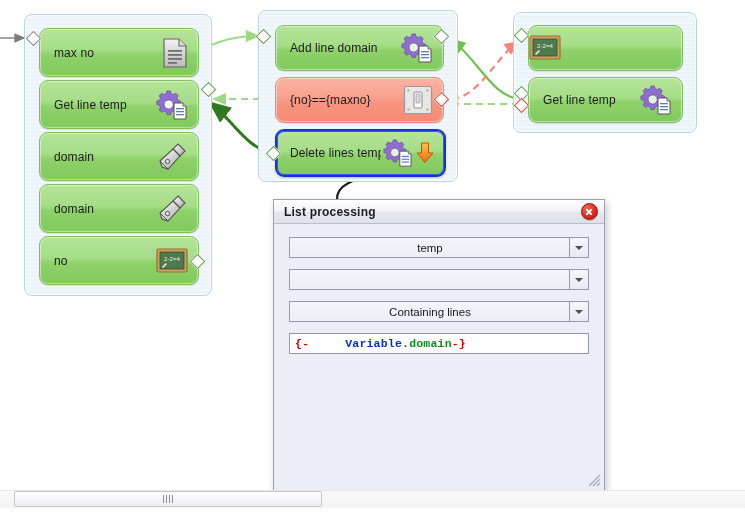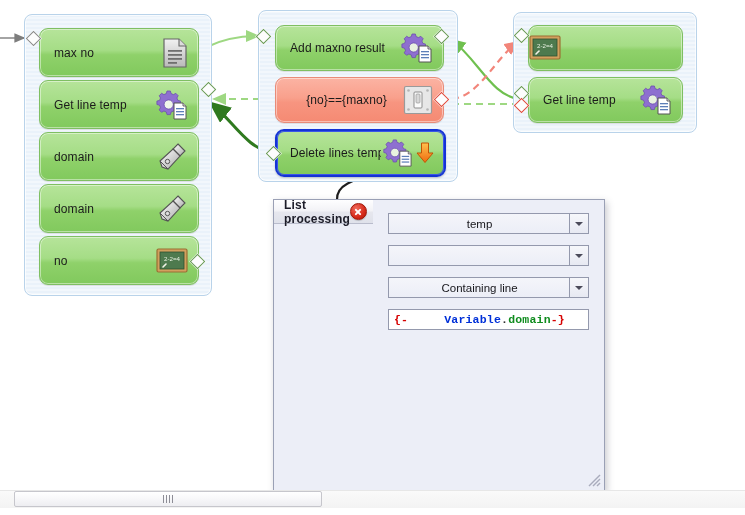--- a/index.html
+++ b/index.html
@@ -31,21 +31,20 @@
     border-radius:9px;
     border:1px solid #7fbf62;
     background:linear-gradient(180deg,#b6e49a 0%,#a5dd86 45%,#8fd16a 55%,#81c95d 100%);
     box-shadow:0 1px 1px rgba(0,0,0,.10), 0 0 0 1px rgba(255,255,255,.45) inset;
     display:flex;align-items:center;
     overflow:hidden;
   }
   .node.cond{
     border:1px solid #e88b78;
     background:linear-gradient(180deg,#fbb3a3 0%,#f9a08c 45%,#f79580 55%,#f58a73 100%);
-    text-align:center;
   }
   .node.selected{
     border:2px solid #1433d6;
     box-shadow:0 0 0 1px #3a56e8 inset, 0 1px 2px rgba(0,0,0,.22);
   }
   .node-label{
     flex:1 1 auto;
     padding-left:14px;
     font-size:12px;
     color:#1b1b1b;
@@ -71,21 +70,21 @@
   }
   .port.red{border-color:#e04b3c;}
   .port.grey{border-color:#8a8a8a;}
 
   
   #dialog{
     position:absolute;left:273px;top:199px;width:330px;height:290px;
     background:#eceef7;
     border:1px solid #9aa0b5;
     box-shadow:2px 3px 7px rgba(60,60,80,.28);
-    display:flex;flex-direction:row;
+    display:flex;flex-direction:column;
   }
   #dialog-titlebar{
     height:23px;flex:0 0 23px;
     background:linear-gradient(180deg,#fefeff 0%,#f2f2f6 48%,#e6e7ee 52%,#dfe1ea 100%);
     border-bottom:1px solid #b9bccc;
     display:flex;align-items:center;
     padding:0 6px 0 10px;
   }
   #dialog-title{
     flex:1 1 auto;font-size:12px;font-weight:bold;color:#1c1c28;
@@ -299,21 +298,21 @@
     </div>
   </div>
   <div class="port grey" style="left:28px;top:33px;"></div>
   <div class="port" style="left:203px;top:84px;"></div>
   <div class="port" style="left:192px;top:256px;"></div>
 
   <div class="group" id="group-middle" style="left:258px;top:10px;width:198px;height:170px;">
     <div class="group-inner">
 
       <div class="node" style="left:16px;top:14px;width:167px;height:44px;">
-        <div class="node-label">Add maxno result</div>
+        <div class="node-label">Add line domain</div>
         <div class="node-icons">
           <svg class="ico" width="34" height="32" viewBox="0 0 34 32">
             <g fill="#8e6fd0" stroke="#6c4fae" stroke-width=".8">
               <path d="M13,2 l3.4,0 l.7,2.6 l2.4,1 l2.3,-1.3 l2.4,2.4 l-1.3,2.3 l1,2.4 l2.6,.7 l0,3.4 l-2.6,.7 l-1,2.4 l1.3,2.3 l-2.4,2.4 l-2.3,-1.3 l-2.4,1 l-.7,2.6 l-3.4,0 l-.7,-2.6 l-2.4,-1 l-2.3,1.3 l-2.4,-2.4 l1.3,-2.3 l-1,-2.4 l-2.6,-.7 l0,-3.4 l2.6,-.7 l1,-2.4 l-1.3,-2.3 l2.4,-2.4 l2.3,1.3 l2.4,-1 Z"></path>
             </g>
             <circle cx="14.7" cy="15.5" r="4.6" fill="#e9f2df" stroke="#6c4fae" stroke-width=".8"></circle>
             <path d="M20,14 H29 L32,17 V30 H20 Z" fill="#ffffff" stroke="#555" stroke-width="1"></path>
             <path d="M29,14 V17 H32" fill="#e2e2e2" stroke="#555" stroke-width=".9"></path>
             <g fill="#5d7fb8">
               <rect x="22" y="19" width="8" height="1.3"></rect>
@@ -428,21 +427,21 @@
           </div>
       </div>
 
       <div class="combo">
         <div class="combo-arrow">
             <i></i>
           </div>
       </div>
 
       <div class="combo">
-        <div class="combo-text">Containing line</div>
+        <div class="combo-text">Containing lines</div>
         <div class="combo-arrow">
             <i></i>
           </div>
       </div>
 
       <div class="textfield">
         <span class="tk-red">{-</span>
           <span class="tk-blue">Variable</span>
           <span class="tk-dot">.</span>
           <span class="tk-green">domain</span>

